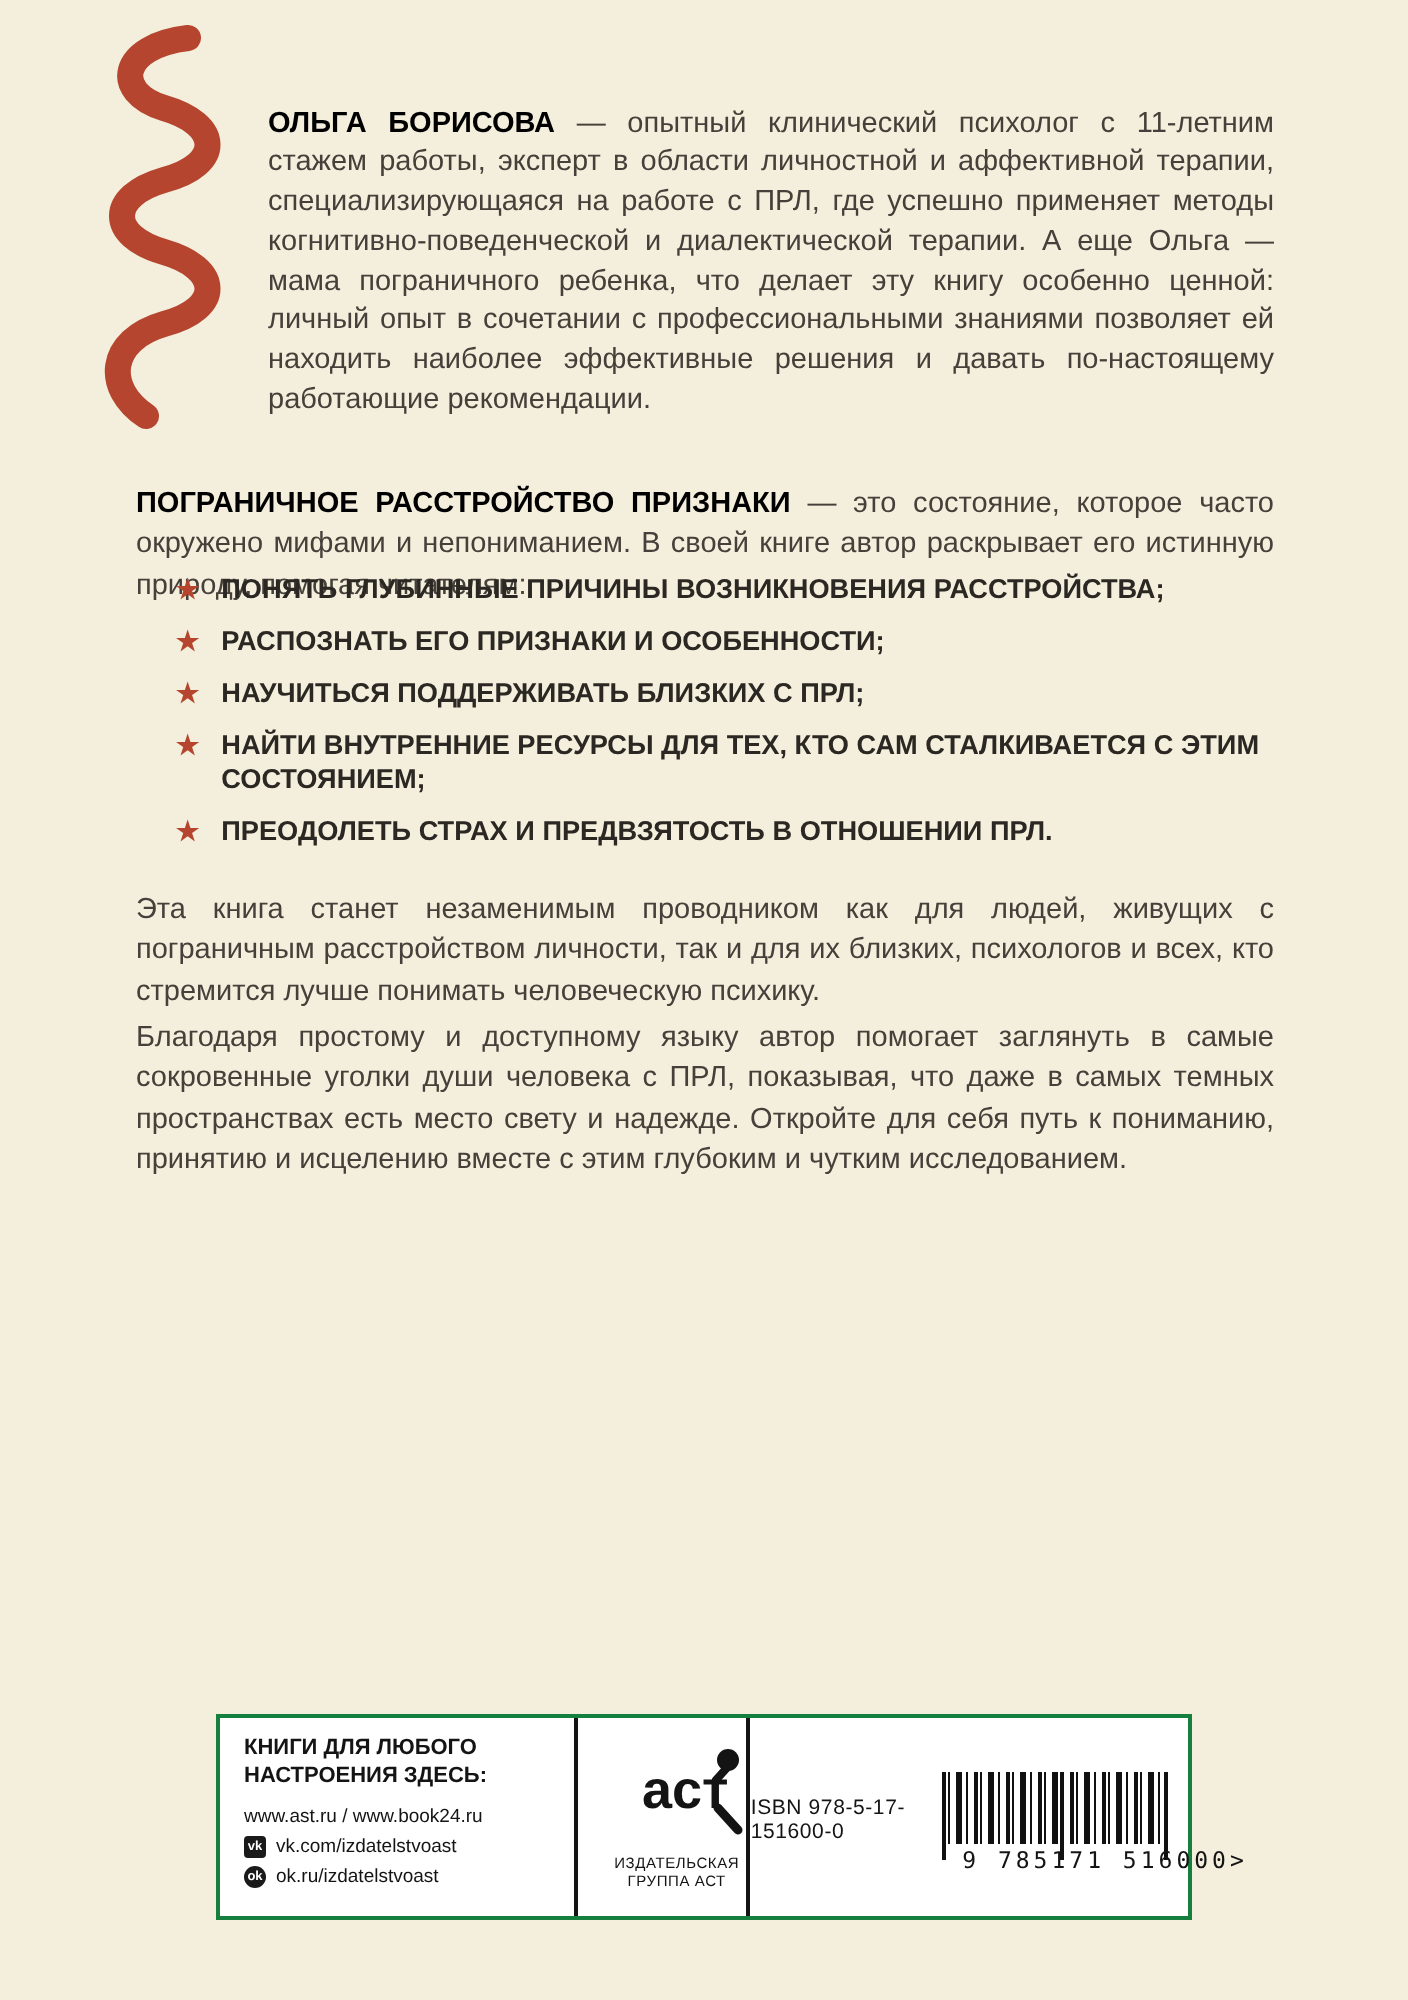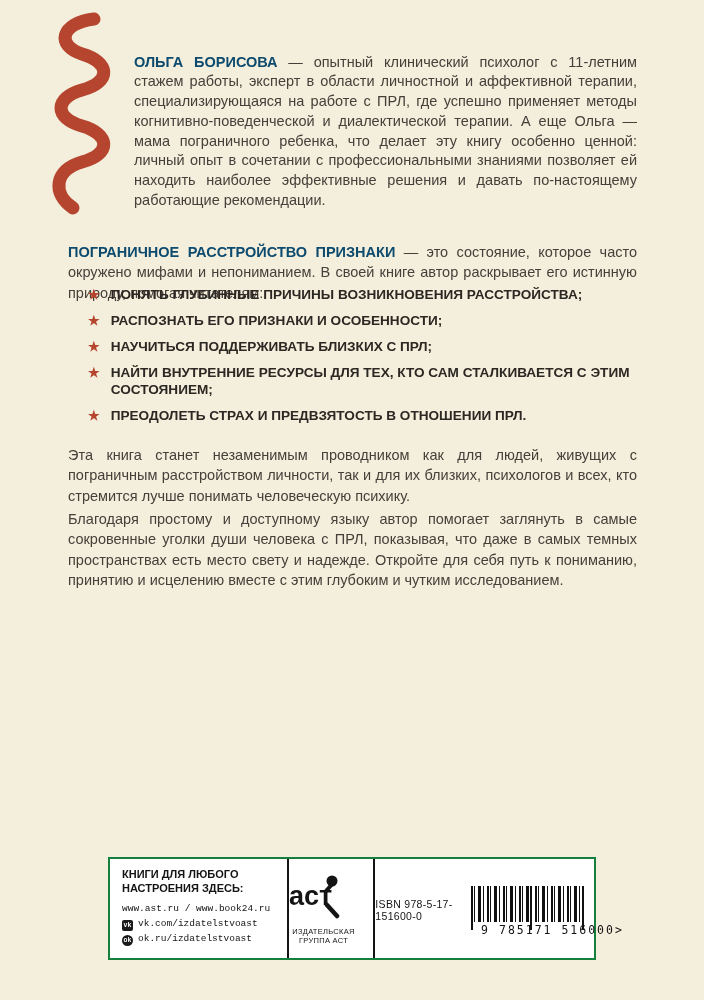--- a/index.html
+++ b/index.html
@@ -14,21 +14,21 @@
   .page{position:absolute;inset:0;}
 
   .squiggle{position:absolute;left:48px;top:10px;}
 
   .para{
     position:absolute;
     font-size:14.5px;
     line-height:20px;
     text-align:justify;
   }
-  .lead{font-weight:bold;color:#0c4a6e;}
+  .lead{font-weight:bold;color:#000000;}
 
   .intro{left:134px;top:38px;width:503px;line-height:19.8px;}
   .desc{left:68px;top:227px;width:569px;line-height:20.5px;}
   .closing1{left:68px;top:430px;width:569px;line-height:20.5px;}
   .closing2{left:68px;top:494px;width:569px;line-height:20.5px;}
 
   .bullets{
     position:absolute;left:88px;top:286px;width:545px;
     list-style:none;margin:0;padding:0;
   }
@@ -41,30 +41,30 @@
   .footer-box{
     position:absolute;left:108px;top:857px;width:488px;height:103px;
     background:#ffffff;border:2px solid #15803d;
     box-sizing:border-box;display:flex;color:#141414;
   }
   .f-left{
     width:188px;box-sizing:border-box;border-right:2px solid #141414;
     padding:9px 8px 6px 12px;
   }
   .promo-title{font-weight:bold;font-size:11px;line-height:13.5px;width:150px;margin-bottom:6px;}
-  .link-row{display:flex;align-items:flex-end;gap:5px;font-size:9.5px;line-height:15px;font-family:Liberation Mono, monospace;}
+  .link-row{display:flex;align-items:center;gap:5px;font-size:9.5px;line-height:15px;}
   .li-icon{
     width:11px;height:11px;background:#1a1a1a;border-radius:2px;
     color:#fff;font-size:6.5px;font-weight:bold;
     display:flex;align-items:center;justify-content:center;flex:0 0 auto;
   }
   .li-icon.round{border-radius:50%;}
   .f-mid{
     width:92px;box-sizing:border-box;border-right:2px solid #141414;
-    display:flex;flex-direction:column;align-items:flex-start;justify-content:center;gap:4px;
+    display:flex;flex-direction:column;align-items:flex-end;justify-content:center;gap:4px;
   }
   .publisher-caption{font-size:7.5px;line-height:9px;text-align:center;width:70px;letter-spacing:.3px;}
   .f-right{
     flex:1;display:flex;flex-direction:row;align-items:center;
     padding-top:7px;box-sizing:border-box;
   }
   .isbn{font-size:10.5px;letter-spacing:.3px;margin-bottom:4px;}
   .barcode{position:relative;width:178px;height:52px;}
   .bars{
     position:absolute;left:6px;right:10px;top:0;height:36px;

